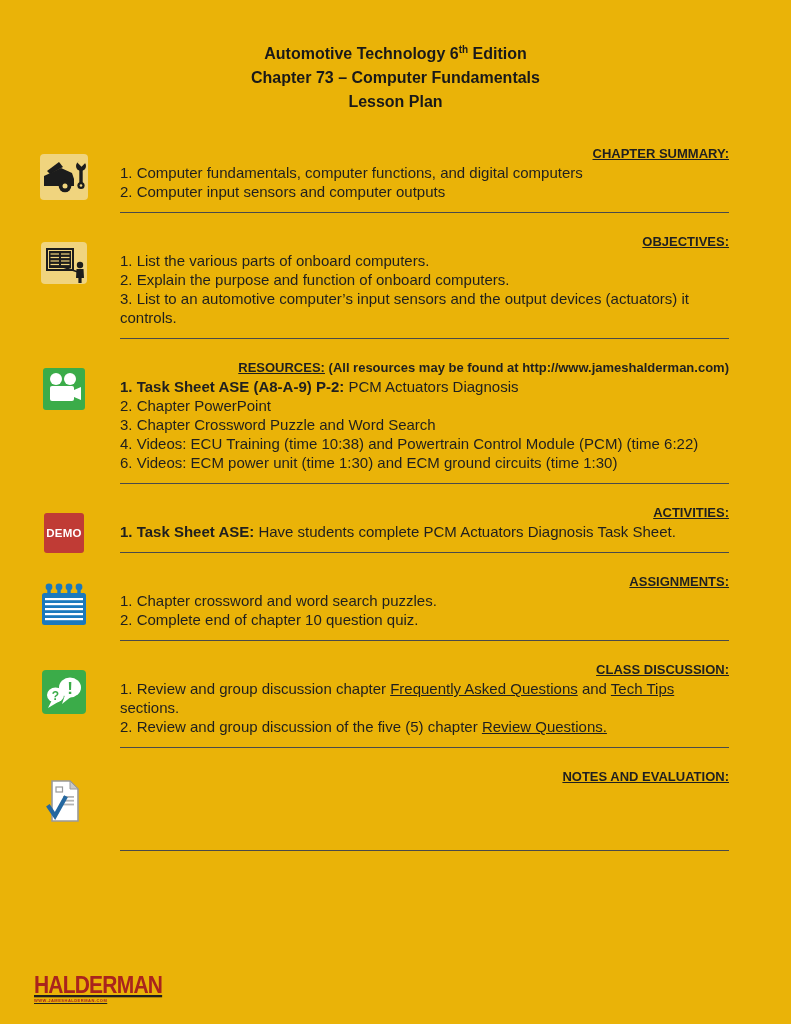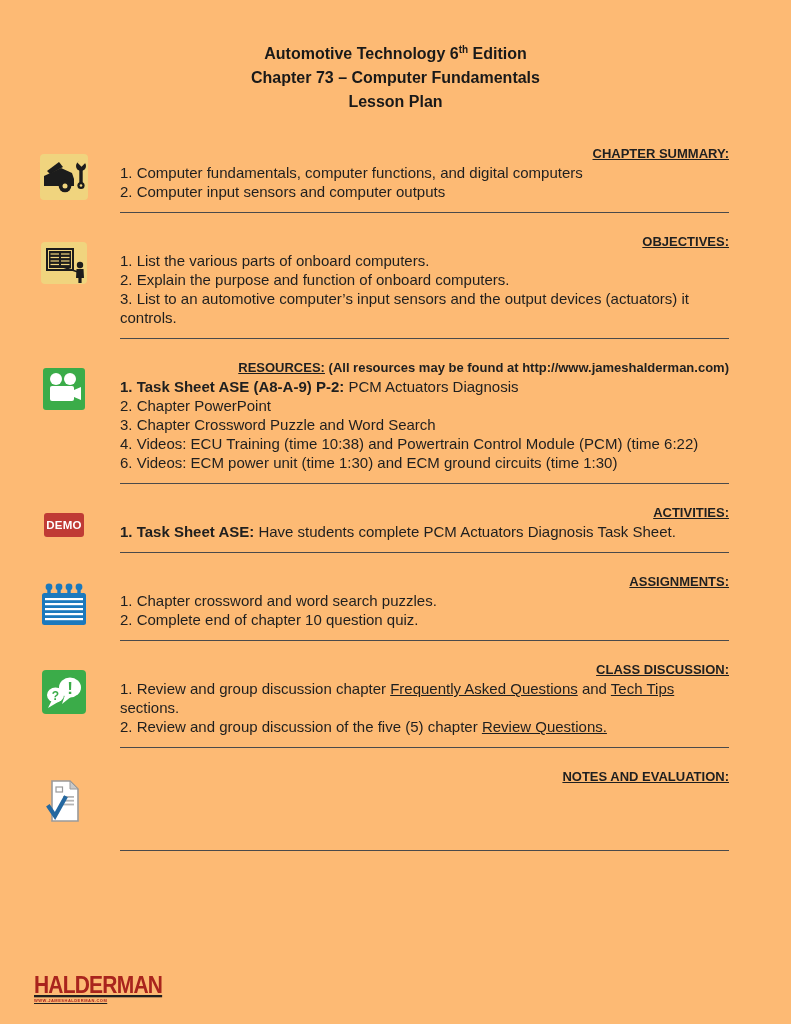--- a/index.html
+++ b/index.html
@@ -1,35 +1,35 @@
 <!DOCTYPE html>
 <html><head>
 <meta charset="utf-8">
 <style>
   html,body{margin:0;padding:0;background:#ffffff;}
   .page{
-    width:791px;height:1024px;background:#fdba74;position:relative;
+    width:791px;height:1024px;background:#eab308;position:relative;
     font-family:"Liberation Sans",sans-serif;color:#1f1f1f;
     box-sizing:border-box;overflow:hidden;margin:0 auto;
   }
   .title-block{padding-top:38px;text-align:center;font-weight:bold;font-size:16px;line-height:24px;color:#191919;}
   .title-block sup{font-size:10px;}
   .sections{margin-top:30px;}
   .section{display:grid;grid-template-columns:120px 1fr;margin-bottom:19px;}
   .icon-cell{display:flex;justify-content:center;align-items:flex-start;padding-top:10px;padding-left:8px;box-sizing:border-box;}
   .content{padding-right:62px;}
   .heading-line{font-size:13px;line-height:19px;text-align:right;}
   .heading{font-weight:bold;text-decoration:underline;}
   .heading-suffix{font-weight:bold;}
   .items{font-size:15px;line-height:19px;}
   .item span.b{font-weight:bold;margin-top:41px;}
   .item span.u{text-decoration:underline;}
   .rule{border:none;border-top:1px solid #4a4a4a;margin:11px 0 0 0;height:0;}
   .demo-badge{
-    width:40px;height:24px;background:#c03b35;border-radius:3px;
+    width:40px;height:40px;background:#c03b35;border-radius:3px;
     display:flex;align-items:center;justify-content:center;
     color:#ffffff;font-weight:bold;font-size:11.5px;letter-spacing:.2px;
   }
   .footer{position:absolute;left:34px;top:972px;text-decoration:underline;}
   .logo-text{
     color:#a9241d;font-weight:800;font-size:21px;line-height:22px;
     letter-spacing:-.8px;transform:scaleY(1.15);transform-origin:left top;
   }
   .logo-tagline{color:#a9241d;font-size:4px;letter-spacing:.5px;margin-top:4px;font-weight:bold;}
 </style>

